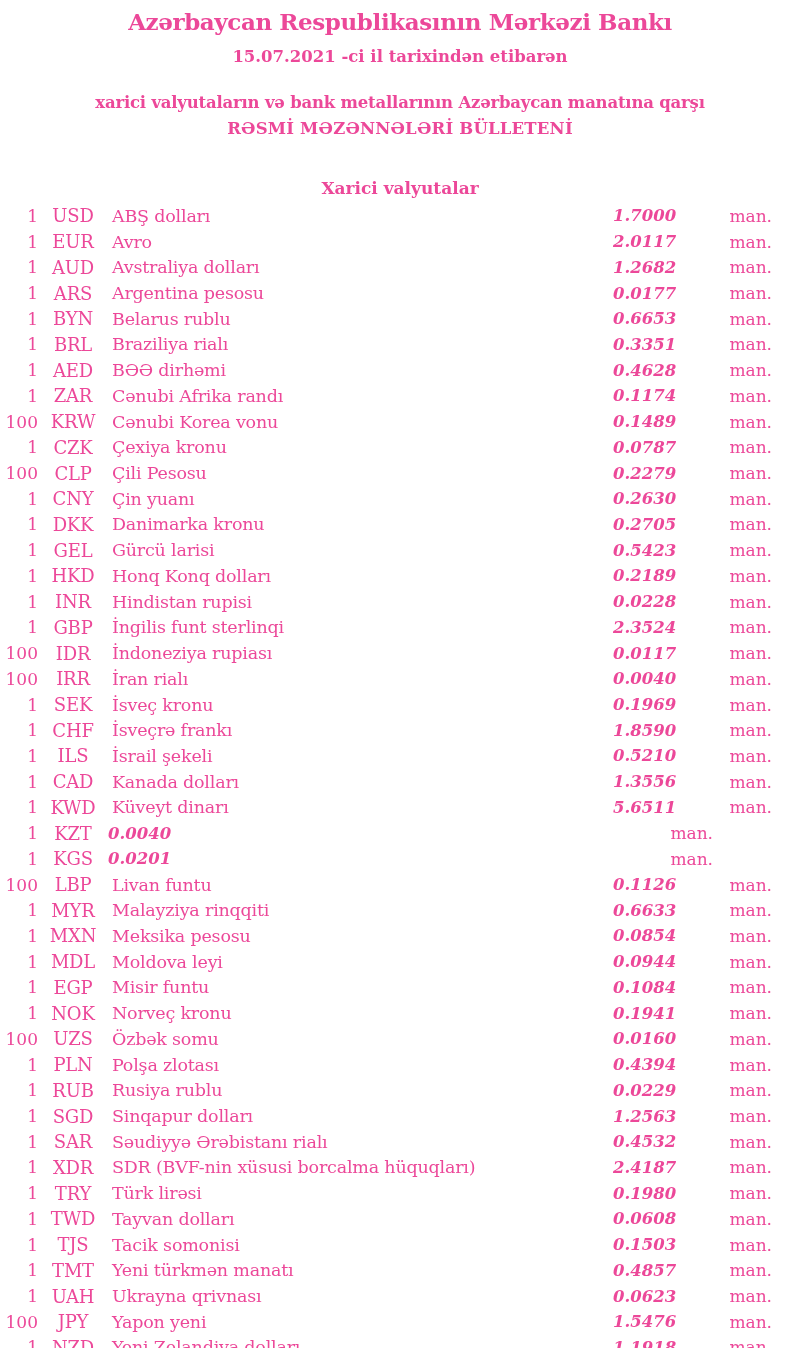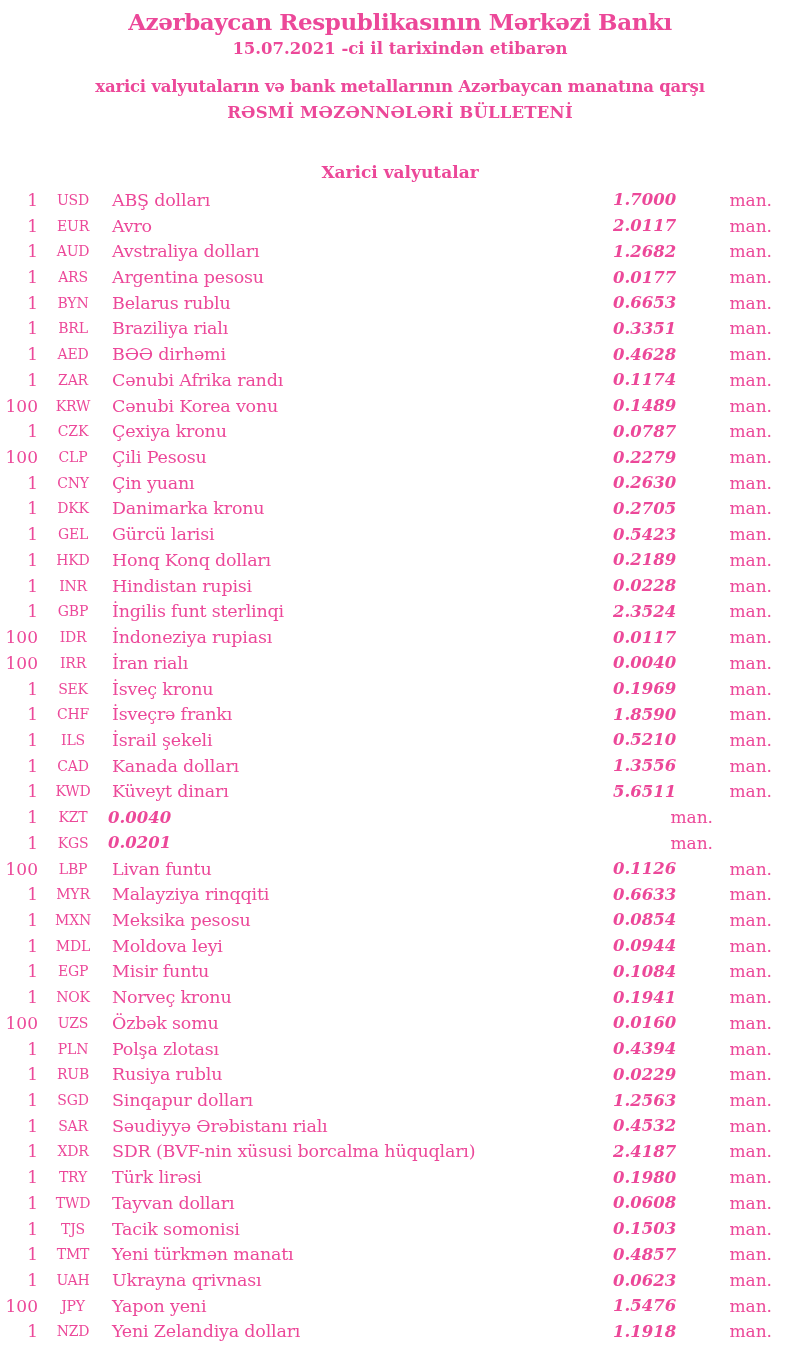--- a/index.html
+++ b/index.html
@@ -18,26 +18,27 @@
   }
   .header { text-align: center; }
   .bank-name {
     margin: 7px 0 0 0;
     font-size: 23px;
     font-weight: bold;
     line-height: 30px;
     letter-spacing: -0.4px;
   }
   .date-line {
+    margin-top: 8px;
     font-size: 16.5px;
     font-weight: bold;
     line-height: 24px;
   }
   .subject-line {
-    margin-top: 14px;
+    margin-top: 22px;
     font-size: 16.5px;
     font-weight: bold;
     line-height: 24px;
     letter-spacing: -0.2px;
   }
   .bulletin-line {
     margin-top: 2px;
     font-size: 16.5px;
     font-weight: bold;
     line-height: 24px;
@@ -60,21 +61,21 @@
     height: 25.73px;
     align-items: center;
   }
   .cell { white-space: nowrap; overflow: visible; }
   .qty {
     text-align: right;
     font-size: 17px;
   }
   .code {
     text-align: center;
-    font-size: 14px;
+    font-size: 18px;
     letter-spacing: -0.2px;
   }
   .name {
     text-align: left;
     padding-left: 4px;
     font-size: 17.5px;
     letter-spacing: -0.2px;
   }
   .rate {
     text-align: left;

